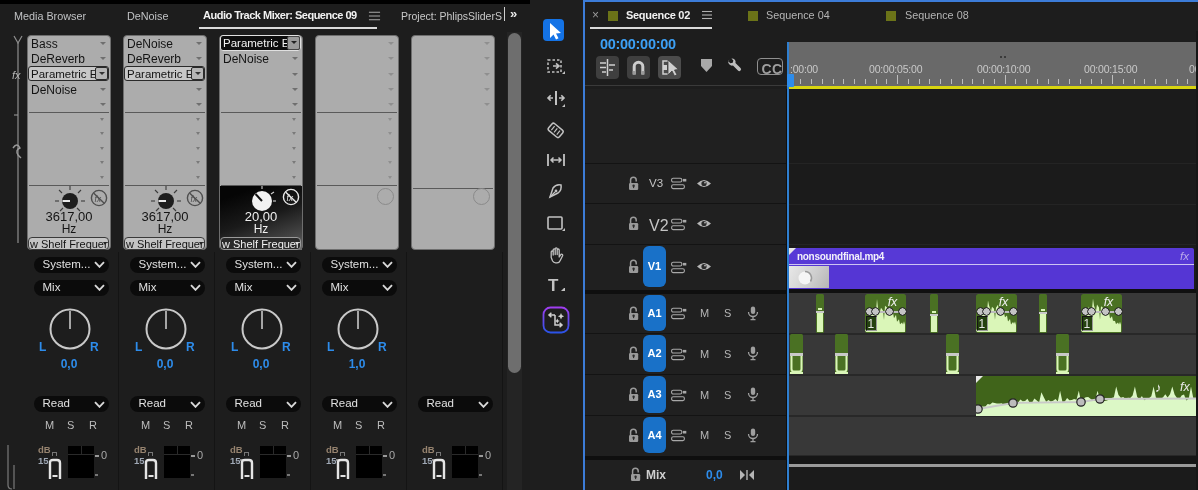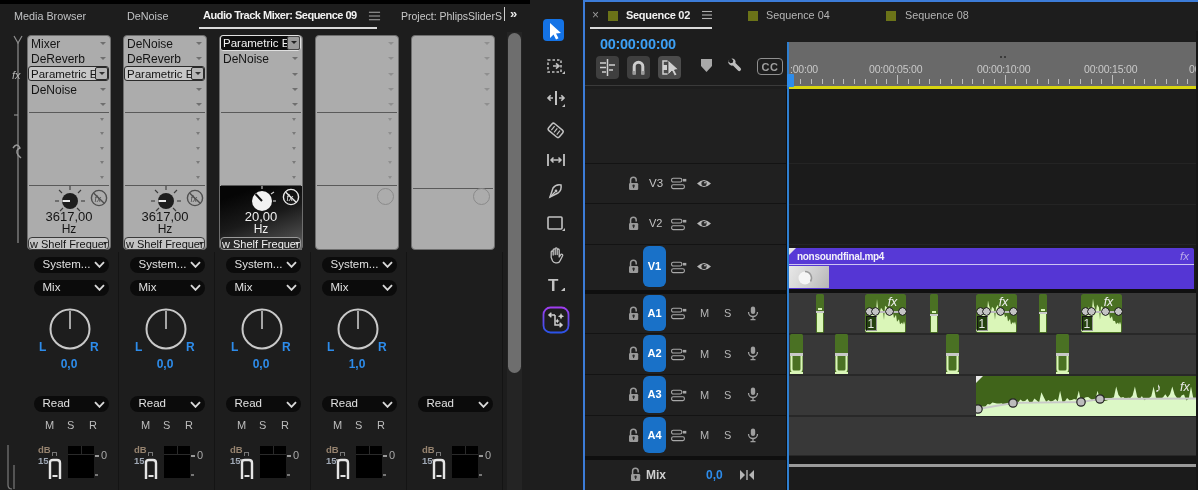--- a/index.html
+++ b/index.html
@@ -45,21 +45,21 @@
 </svg>
 <svg style="position:absolute;left:0px;top:445px;width:20px;height:45px;" viewBox="0 0 20 45">
     <g stroke="#7a7a7a" stroke-width="1.2" fill="none">
       <path d="M8 0 L8 40 q0 4 4 4"></path>
       <path d="M14 20 L14 44"></path>
     </g>
   </svg>
 <div style="position:absolute;left:27px;top:35px;width:84px;height:215px;background:#acacac;border:1px solid #6e6e6e;border-radius:4px;"></div>
 <div style="position:absolute;left:100px;top:42.0px;width:0px;height:0px;border-left:3.0px solid transparent;border-right:3.0px solid transparent;border-top:3.96px solid #6f6f6f;"></div>
 <div style="position:absolute;left:31px;top:37.0px;">
-    <span class="t" style="color:#141414;font-size:12px;">Mixer</span>
+    <span class="t" style="color:#141414;font-size:12px;">Bass</span>
   </div>
 <div style="position:absolute;left:100px;top:57.3px;width:0px;height:0px;border-left:3.0px solid transparent;border-right:3.0px solid transparent;border-top:3.96px solid #6f6f6f;"></div>
 <div style="position:absolute;left:31px;top:52.3px;">
     <span class="t" style="color:#141414;font-size:12px;">DeReverb</span>
   </div>
 <div style="position:absolute;left:100px;top:72.6px;width:0px;height:0px;border-left:3.0px solid transparent;border-right:3.0px solid transparent;border-top:3.96px solid #6f6f6f;"></div>
 <div style="position:absolute;left:28px;top:65.6px;width:81px;height:15.5px;background:#c7c7c7;border:1px solid #2a2a2a;border-radius:3px;"></div>
 <div style="position:absolute;left:31px;top:67.6px;">
     <span class="t" style="color:#141414;font-size:11.5px;">Parametric Ec</span>
   </div>
@@ -604,21 +604,21 @@
 <svg style="position:absolute;left:700px;top:58px;width:13px;height:15px;" viewBox="0 0 13 15">
     <path d="M1 1 L12 1 L12 8 L6.5 14 L1 8 Z" fill="#a8a8a8"></path>
   </svg>
 <svg style="position:absolute;left:726px;top:56px;width:18px;height:18px;" viewBox="0 0 18 18">
     <g transform="rotate(-45 9 9)">
       <path d="M9 1.2 a3.6 3.6 0 0 0-3.6 3.6 a3.6 3.6 0 0 0 1.8 3.1 L7.2 15 a1.8 1.8 0 0 0 3.6 0 L10.8 7.9 a3.6 3.6 0 0 0 1.8-3.1 a3.6 3.6 0 0 0-1.5-2.9 L11.1 4.6 L9 5.8 L6.9 4.6 L6.9 1.8 Z" fill="#bdbdbd"></path>
     </g>
   </svg>
 <div style="position:absolute;left:757px;top:58px;width:26px;height:17px;border:1.5px solid #8f8f8f;border-radius:4px;"></div>
 <div style="position:absolute;left:761.5px;top:60.5px;">
-    <span class="t" style="color:#9f9f9f;font-size:11px;font-weight:bold;letter-spacing:0.5px;">CC</span>
+    <span class="t" style="color:#9f9f9f;font-size:14px;font-weight:bold;letter-spacing:0.5px;">CC</span>
   </div>
 <div style="position:absolute;left:585px;top:85px;width:202px;height:1px;background:#3a3a3a;"></div>
 <div style="position:absolute;left:789px;top:42px;width:409px;height:43.5px;background:#696969;"></div>
 <div style="position:absolute;left:790px;top:62.5px;">
     <span class="t" style="color:#c9c9c9;font-size:10.5px;letter-spacing:-0.2px;">:00:00</span>
   </div>
 <div style="position:absolute;left:869px;top:62.5px;">
     <span class="t" style="color:#c9c9c9;font-size:10.5px;letter-spacing:-0.2px;">00:00:05:00</span>
   </div>
 <div style="position:absolute;left:977px;top:62.5px;">
@@ -716,21 +716,21 @@
     <circle cx="8" cy="5.5" r="2.6" fill="#2a2a2a"></circle>
     <circle cx="9" cy="4.6" r="0.9" fill="#b5b5b5"></circle>
   </svg>
 <svg style="position:absolute;left:627px;top:216.25px;width:13px;height:15px;" viewBox="0 0 13 15">
     <path d="M3.6 7 L3.6 4.1 a2.8 2.8 0 0 1 5.6 0 L9.2 5.4" fill="none" stroke="#9a9a9a" stroke-width="1.5"></path>
     <rect x="2" y="7" width="9.2" height="7" rx="1.2" fill="#9a9a9a"></rect>
     <circle cx="6.6" cy="9.8" r="1.2" fill="#2a2a2a"></circle>
     <rect x="6.05" y="9.8" width="1.1" height="2.3" fill="#2a2a2a"></rect>
   </svg>
 <div style="position:absolute;left:649px;top:217.25px;">
-    <span class="t" style="color:#c4c4c4;font-size:11px;">V2</span>
+    <span class="t" style="color:#c4c4c4;font-size:16px;">V2</span>
   </div>
 <svg style="position:absolute;left:671px;top:217.75px;width:16px;height:13px;" viewBox="0 0 16 13">
     <rect x="0.6" y="1.2" width="10.2" height="3.8" rx="1.6" fill="none" stroke="#a8a8a8" stroke-width="1.1"></rect>
     <rect x="11.9" y="1.9" width="3.4" height="2.6" fill="#a8a8a8"></rect>
     <rect x="0.6" y="7.8" width="12.8" height="3.8" rx="1.6" fill="none" stroke="#a8a8a8" stroke-width="1.1"></rect>
   </svg>
 <svg style="position:absolute;left:696px;top:218.25px;width:16px;height:11px;" viewBox="0 0 16 11">
     <path d="M1 5.5 Q8 -1.5 15 5.5 Q8 12.5 1 5.5 Z" fill="#b5b5b5"></path>
     <circle cx="8" cy="5.5" r="2.6" fill="#2a2a2a"></circle>
     <circle cx="9" cy="4.6" r="0.9" fill="#b5b5b5"></circle>

